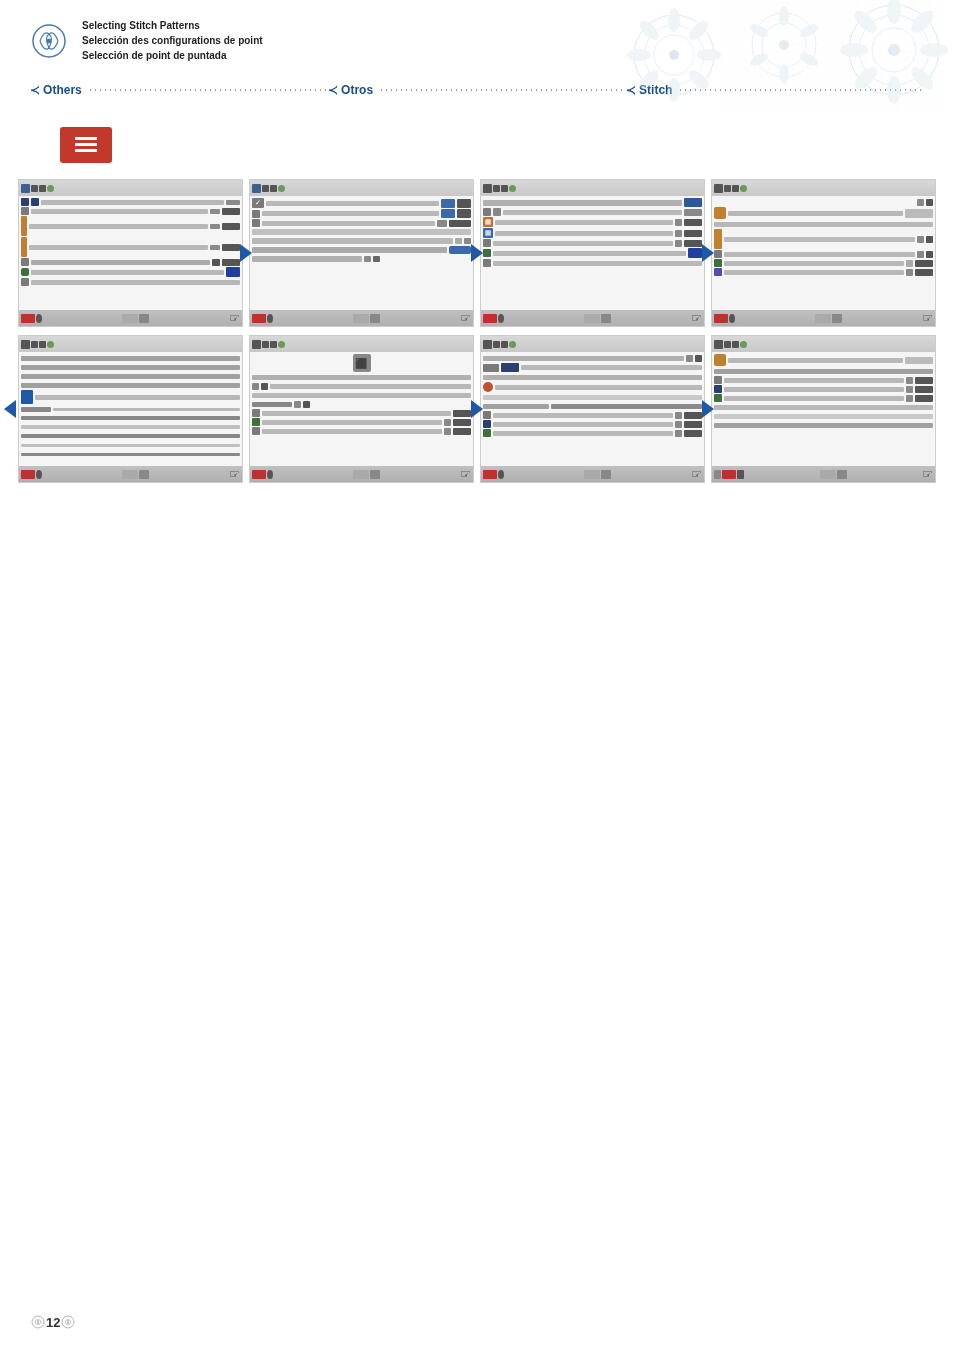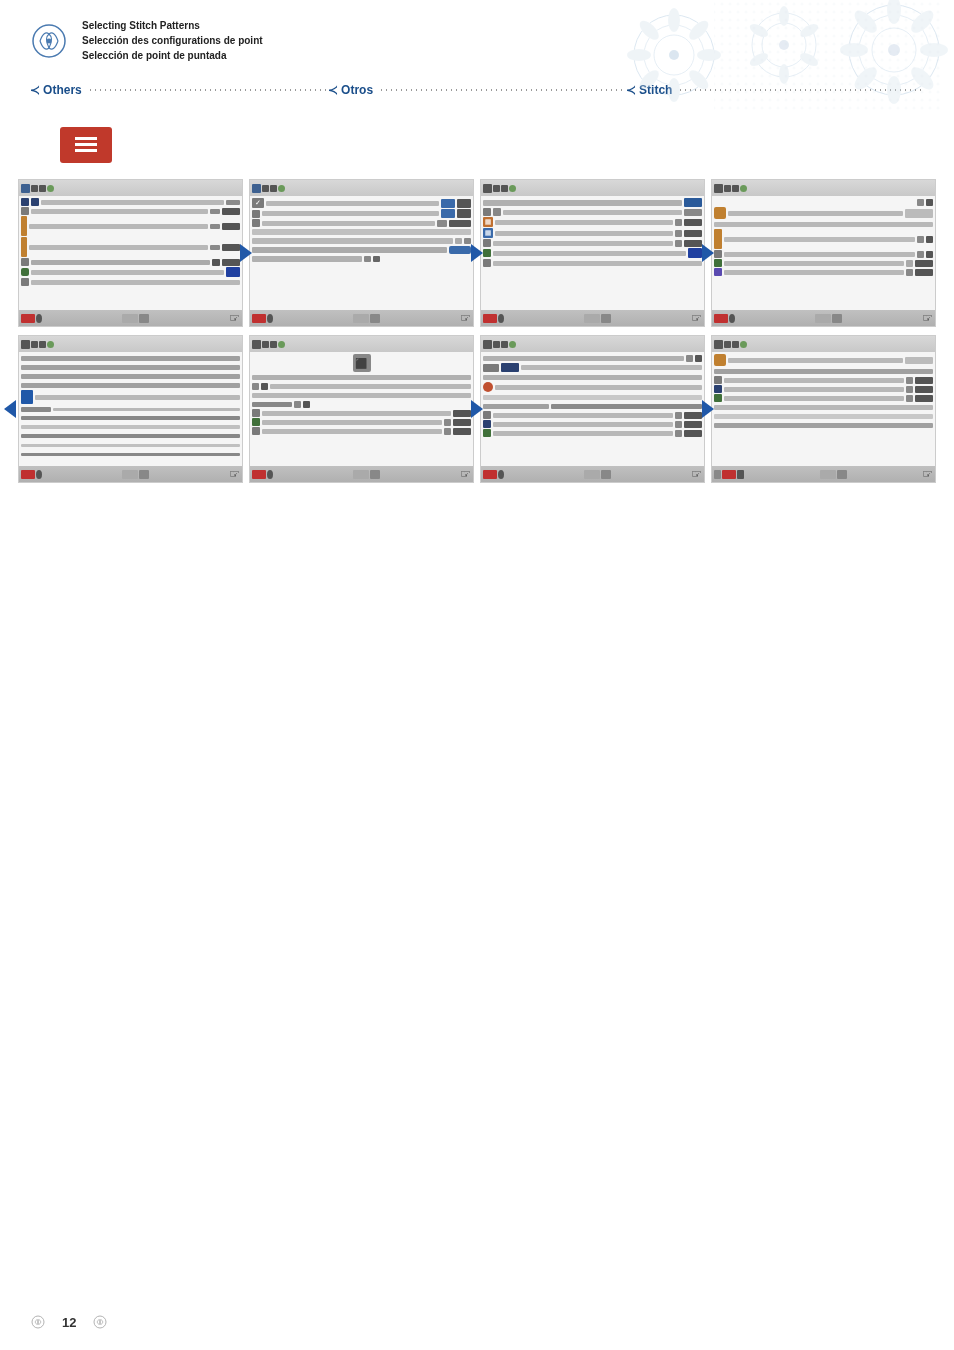--- a/index.html
+++ b/index.html
@@ -52,21 +52,21 @@
       fill: white;
     }
 
     
     .page-footer {
       position: absolute;
       bottom: 20px;
       left: 30px;
       display: flex;
       align-items: center;
-      gap: 16px;
+      gap: 0;
     }
     .page-num {
       font-size: 13px;
       font-weight: bold;
       color: #333;
     }
 
     
     .decorative-bg {
       position: absolute;

